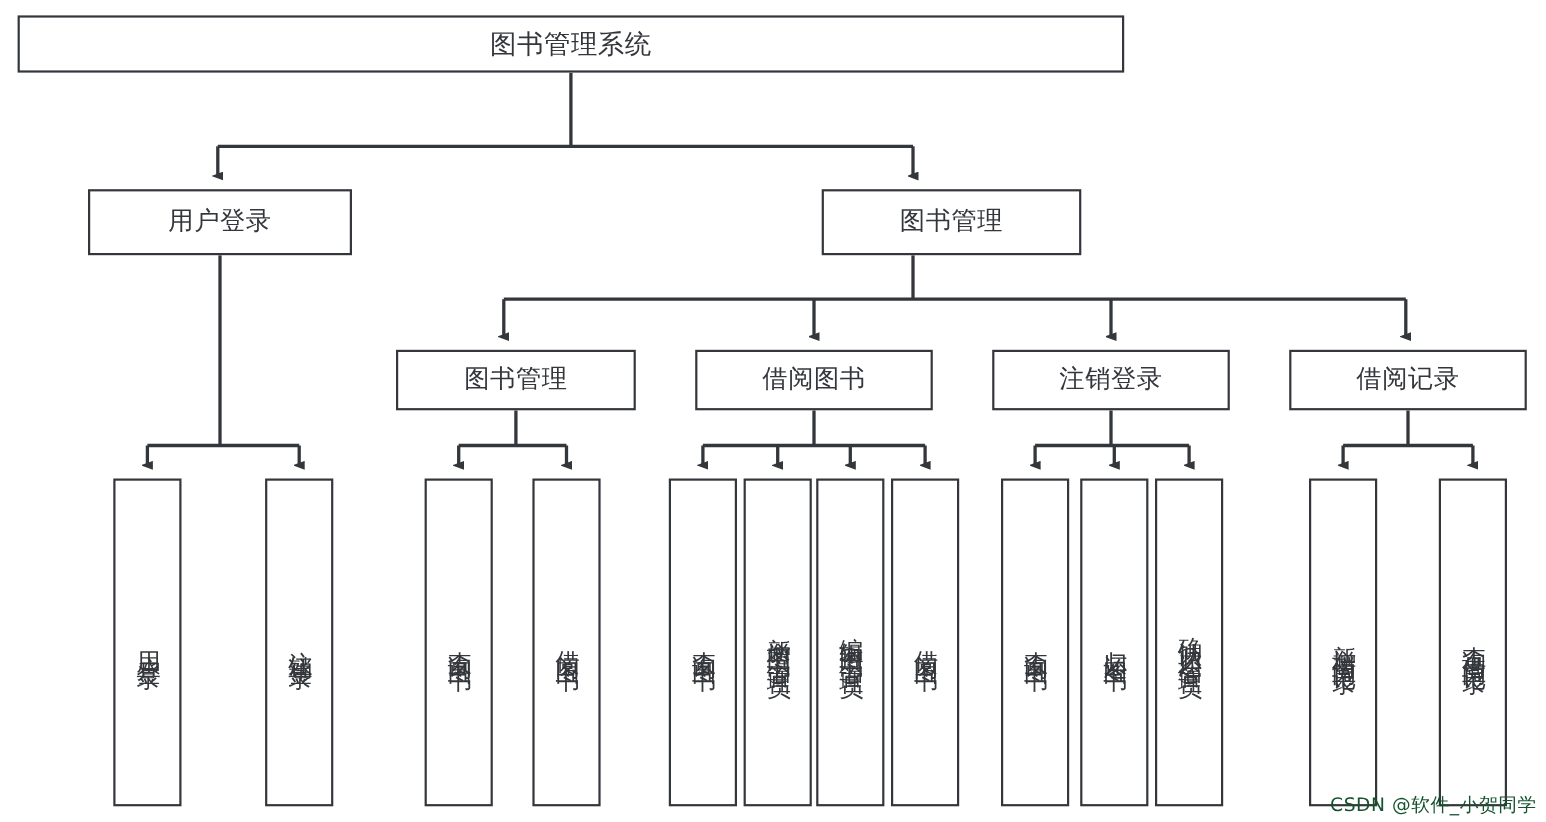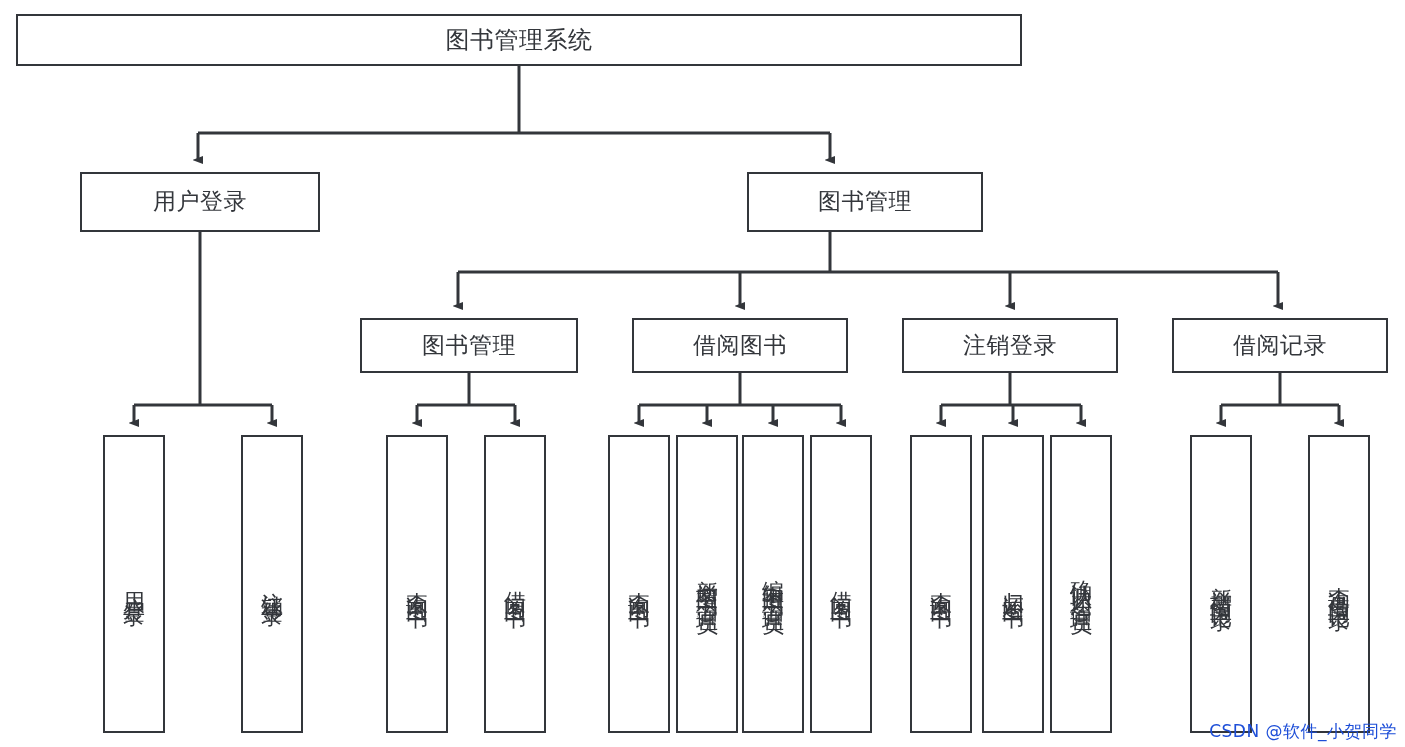--- a/index.html
+++ b/index.html
@@ -61,21 +61,21 @@
     font-size: 22px;
     letter-spacing: 5px;
     line-height: 1;
     white-space: nowrap;
   }
   #watermark {
     position: absolute;
     right: 8px;
     bottom: 4px;
     font-size: 17px;
-    color: #1d4ed8;
+    color: #14532d;
     letter-spacing: 0.5px;
     white-space: nowrap;
     pointer-events: none;
     margin-left: 48px;
   }
 </style>
 </head>
 <body>
 
 <div id="diagram-root">

